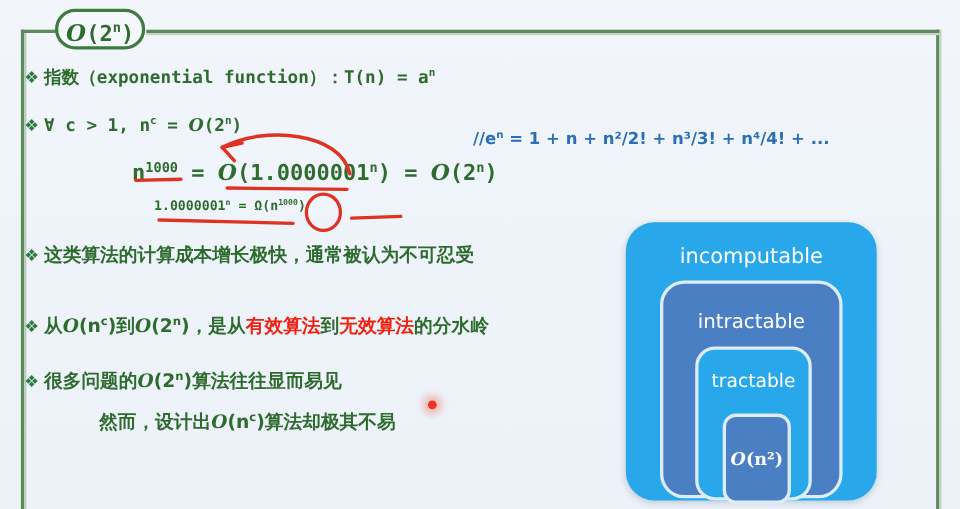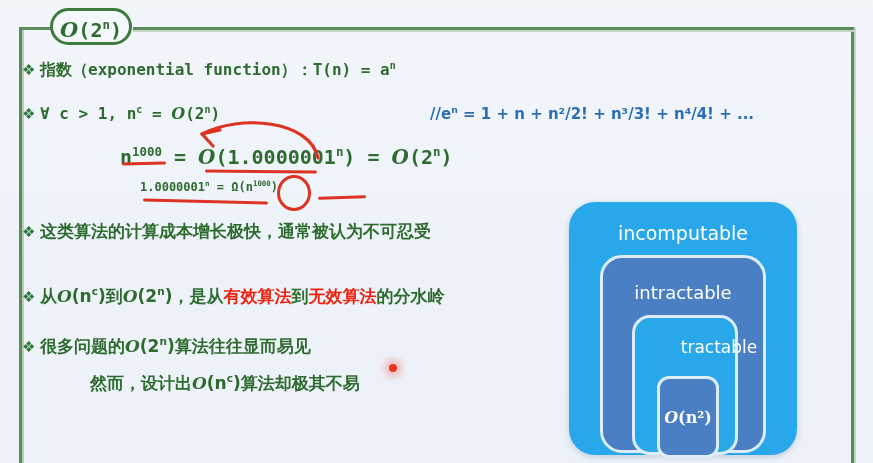--- a/index.html
+++ b/index.html
@@ -112,20 +112,21 @@
     font-family: "DejaVu Serif", serif;
     font-style: italic;
     font-weight: bold;
   }
   .blue-note {
     position: absolute;
     color: #2a6fb5;
     font-family: "DejaVu Sans", sans-serif;
     font-weight: bold;
     white-space: nowrap;
+    margin-top: 12px;
   }
   .red-hl { color: #ee2211; }
 
   
   #l1  { left: 22px;  top: 60px;  font-size: 16px; }
   #l2  { left: 22px; top: 104px; font-size: 16px; }
   #note1 { left: 430px; top: 105px; font-size: 15px; }
   #l3  { left: 120px; top: 145px; font-size: 20px; }
   #l4  { left: 140px; top: 180px; font-size: 12px; }
   #l5  { left: 22px;  top: 220px; font-size: 17px; }
@@ -184,21 +185,20 @@
   }
   #lbl-intractable { top: 24px; font-size: 18px; }
   #box3 {
     position: absolute;
     left: 29px; top: 57px;
     width: 106px; height: 140px;
     border-radius: 18px;
     background: #28a8ea;
     border: 3px solid #dcecf9;
     box-sizing: border-box;
-    padding-left: 34px;
   }
   #lbl-tractable { top: 19px; font-size: 17px; }
   #box4 {
     position: absolute;
     left: 22px; top: 58px;
     width: 62px; height: 82px;
     border-radius: 12px;
     background: #4b7fc4;
     border: 3px solid #dcecf9;
     box-sizing: border-box;

